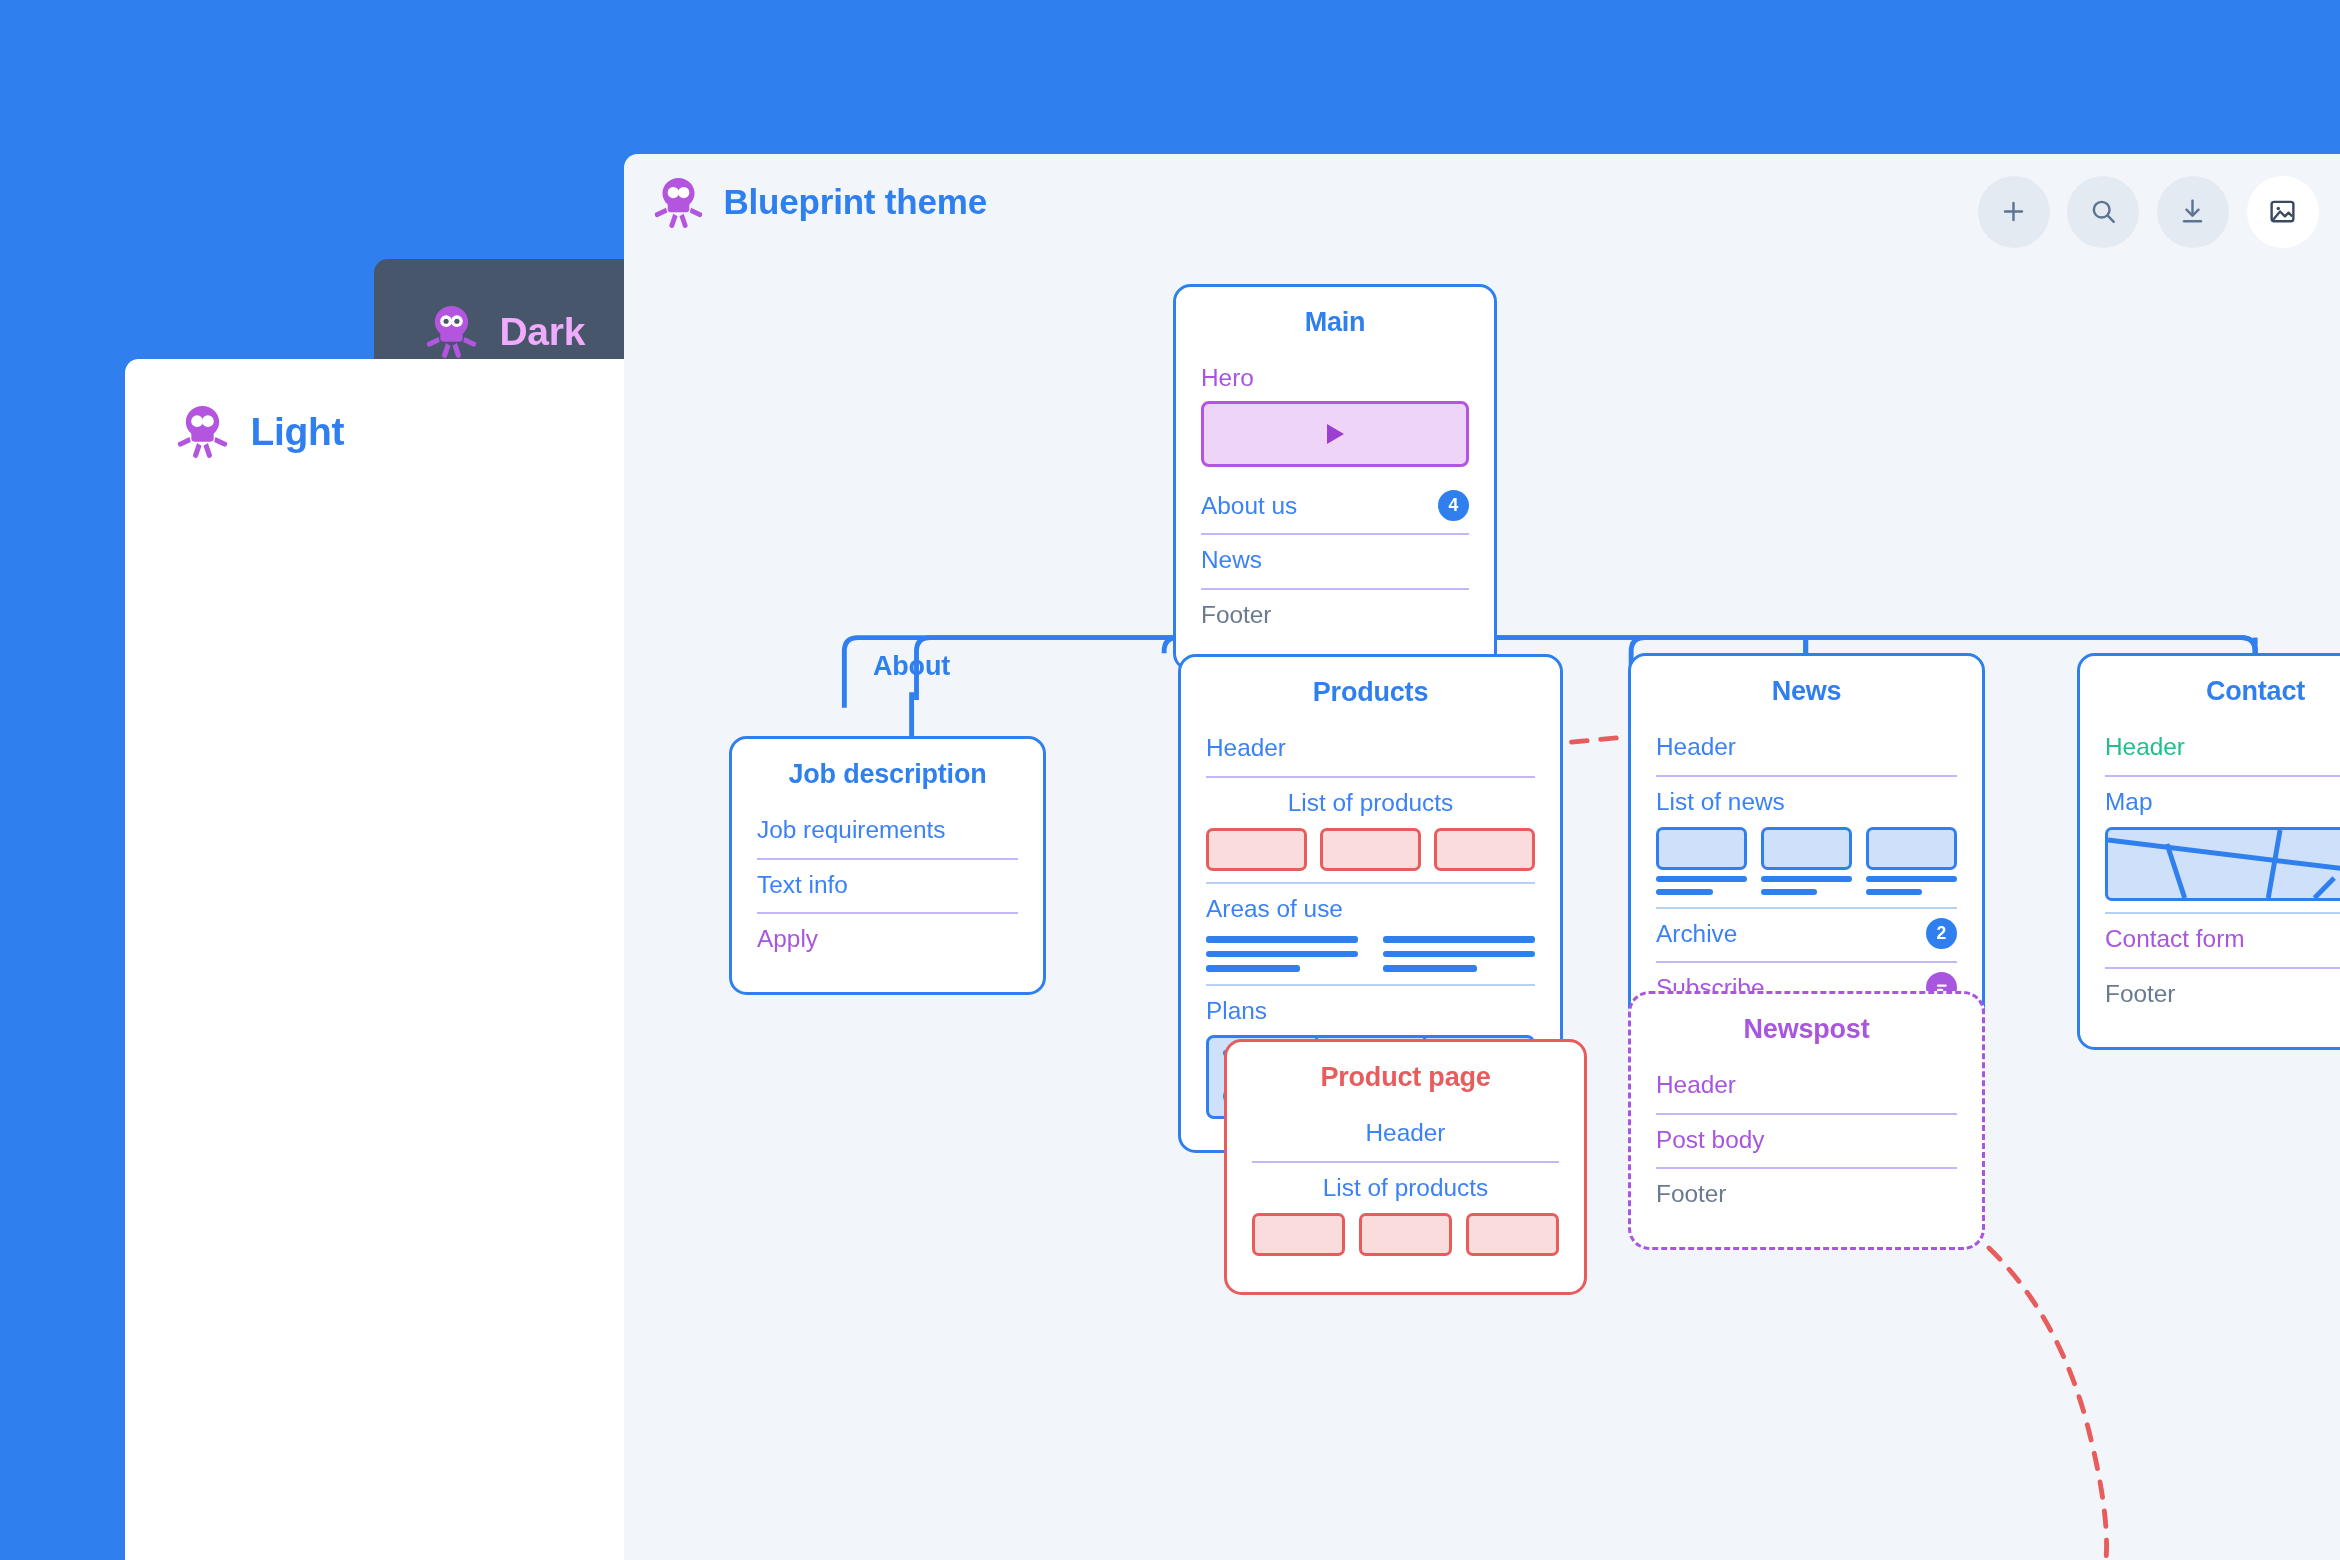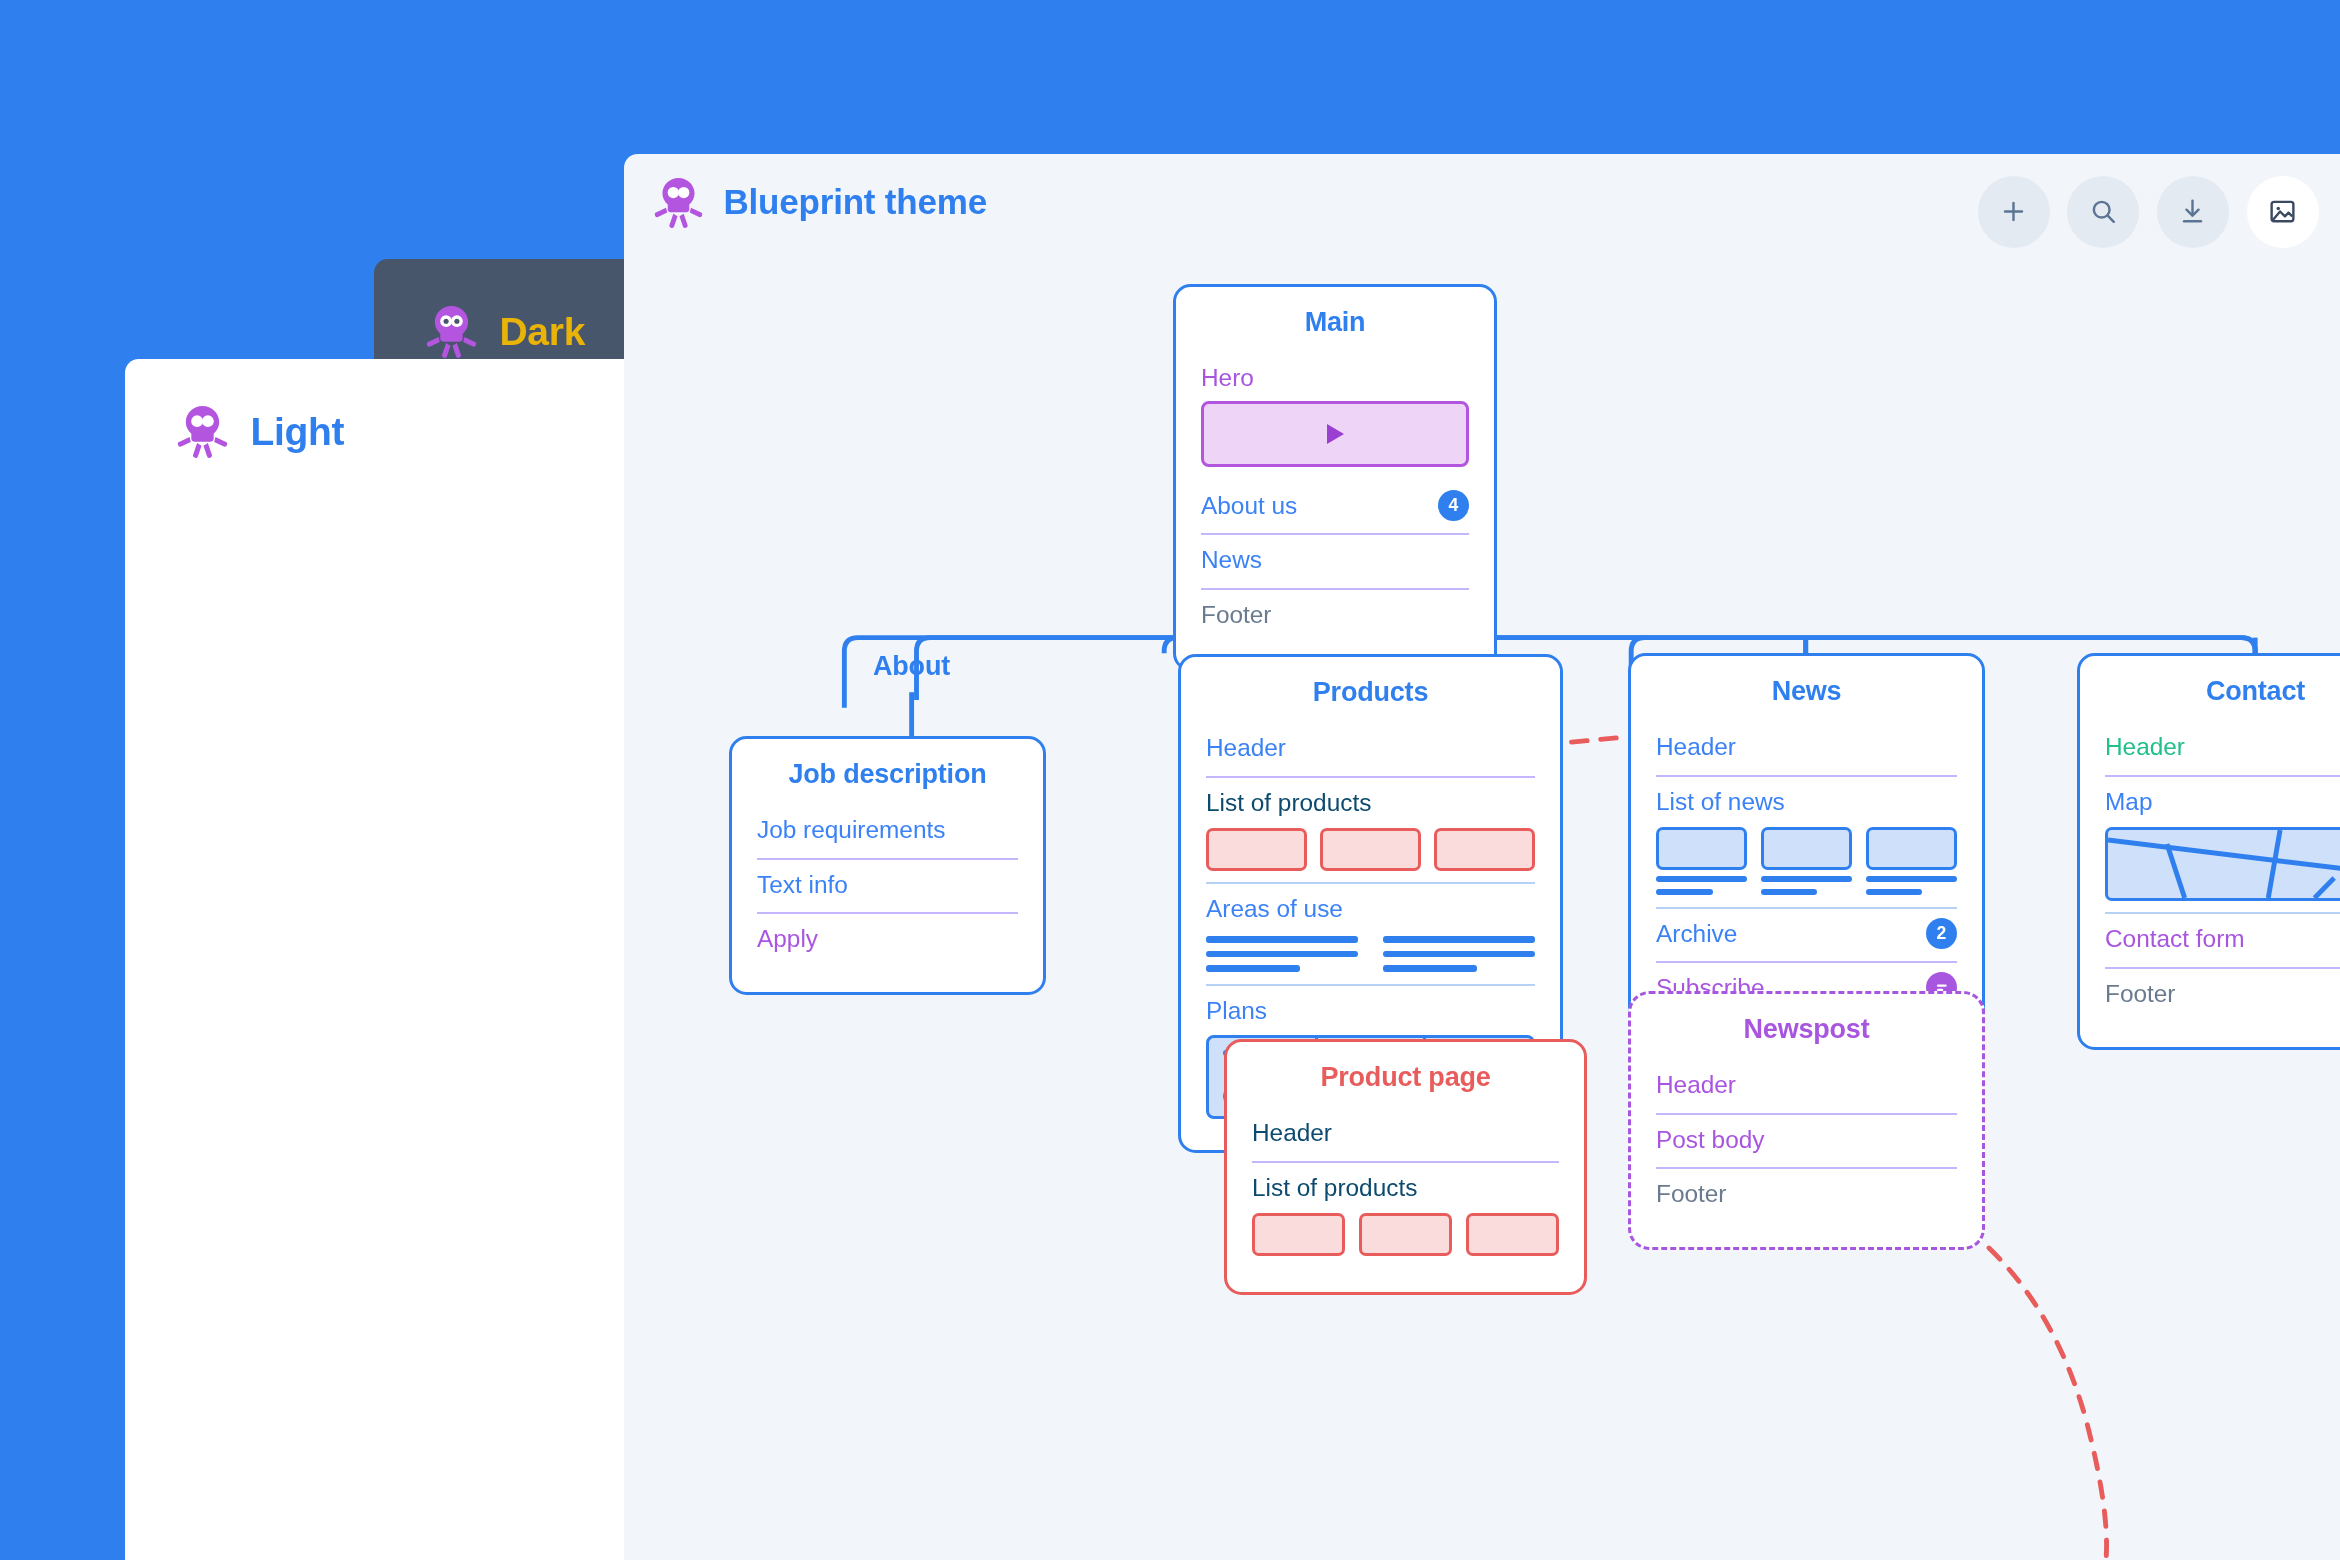--- a/index.html
+++ b/index.html
@@ -24,21 +24,21 @@
   }
   #panel-dark {
     left: 374px; top: 259px; width: 546px; height: 1301px;
     background: #47566b;
   }
   .theme-label {
     font-size: 39px; font-weight: bold; letter-spacing: -0.3px;
     line-height: 55px;
   }
   #panel-light .theme-label { color: #2f80ee; }
-  #panel-dark  .theme-label { color: #eab308; }
+  #panel-dark  .theme-label { color: #f0abfc; }
 
   .octo { width: 53px; height: 55px; flex: 0 0 auto; display:block; }
 
   
   #canvas {
     position: absolute;
     left: 624px; top: 154px;
     width: 1716px; height: 1406px;
     background: #f2f5fa;
     border-radius: 13.7px 0 0 0;
@@ -84,21 +84,21 @@
   .node.red .node-title { color: #e85c5c; }
   .node.dashed-purple .node-title { color: #a855e0; }
 
   .row {
     display: flex; align-items: center; justify-content: space-between;
     font-size: 24.4px; color: #3b82f6; line-height: 39px;
     padding: 4.9px 0 8.8px 0;
   }
   .row.sep { border-bottom: 2px solid #c4b5fd; }
   .row.purple { color: #a855e0; text-align: right; }
-  .row.red    { color: #0c4a6e; }
+  .row.red    { color: #3b82f6; justify-content: center; }
   .row.green  { color: #21c08b; }
   .row.muted  { color: #6b7b8f; }
 
   .badge {
     min-width: 31px; height: 31px; border-radius: 50%;
     background: #2f80ee; color: #fff;
     font-size: 17.6px; font-weight: bold;
     display: flex; align-items: center; justify-content: center;
     padding: 0 5.9px;
   }

